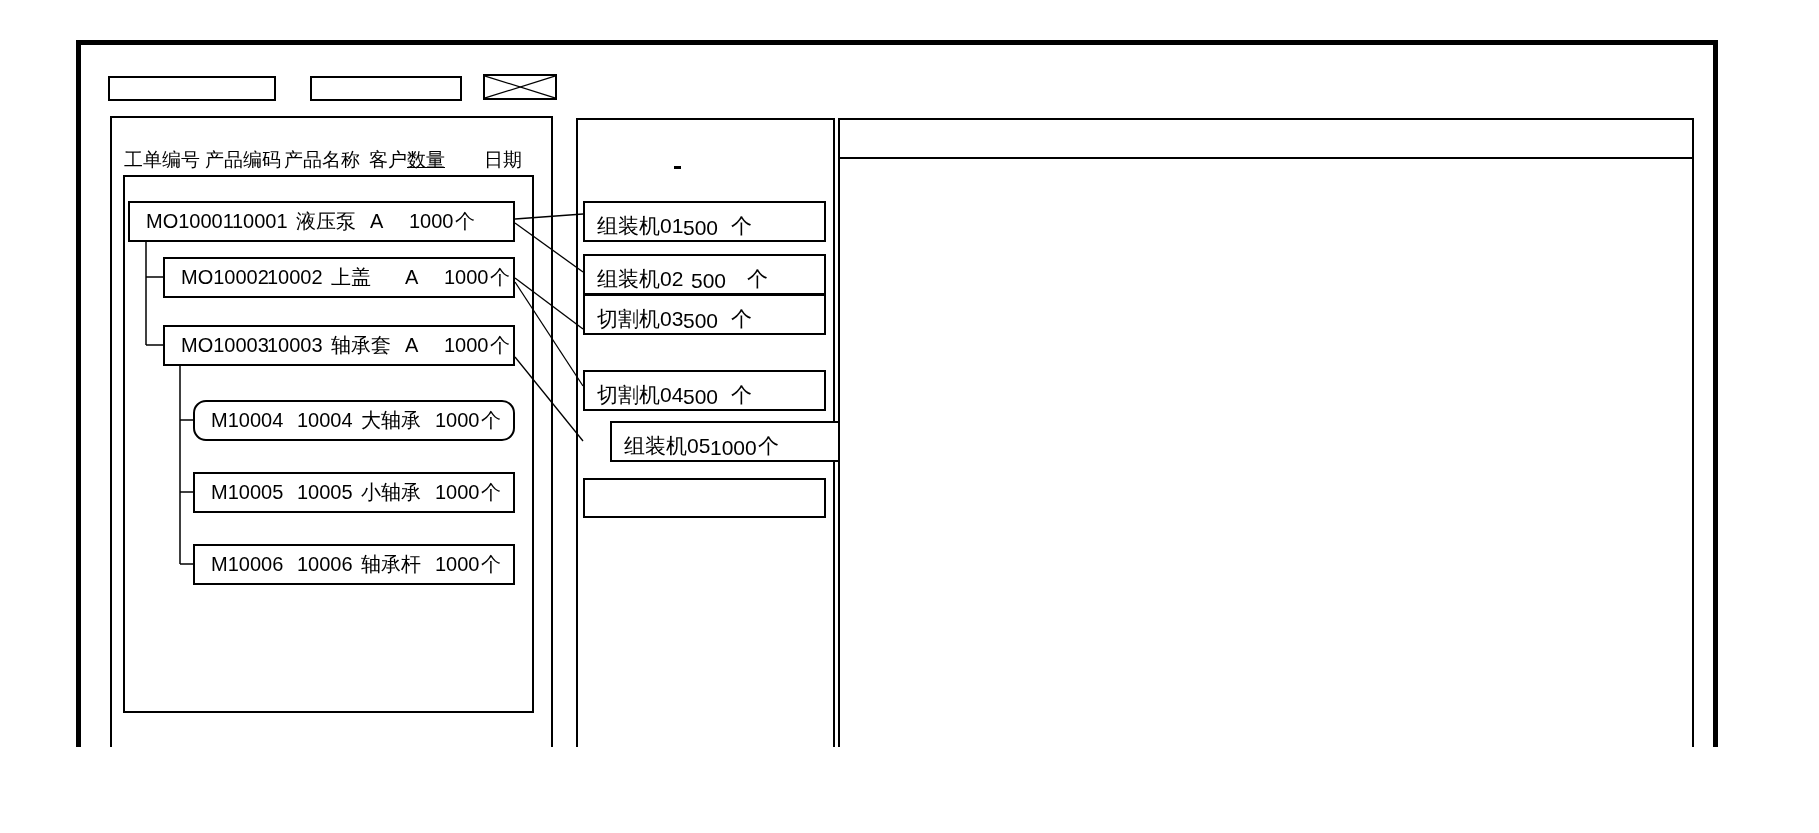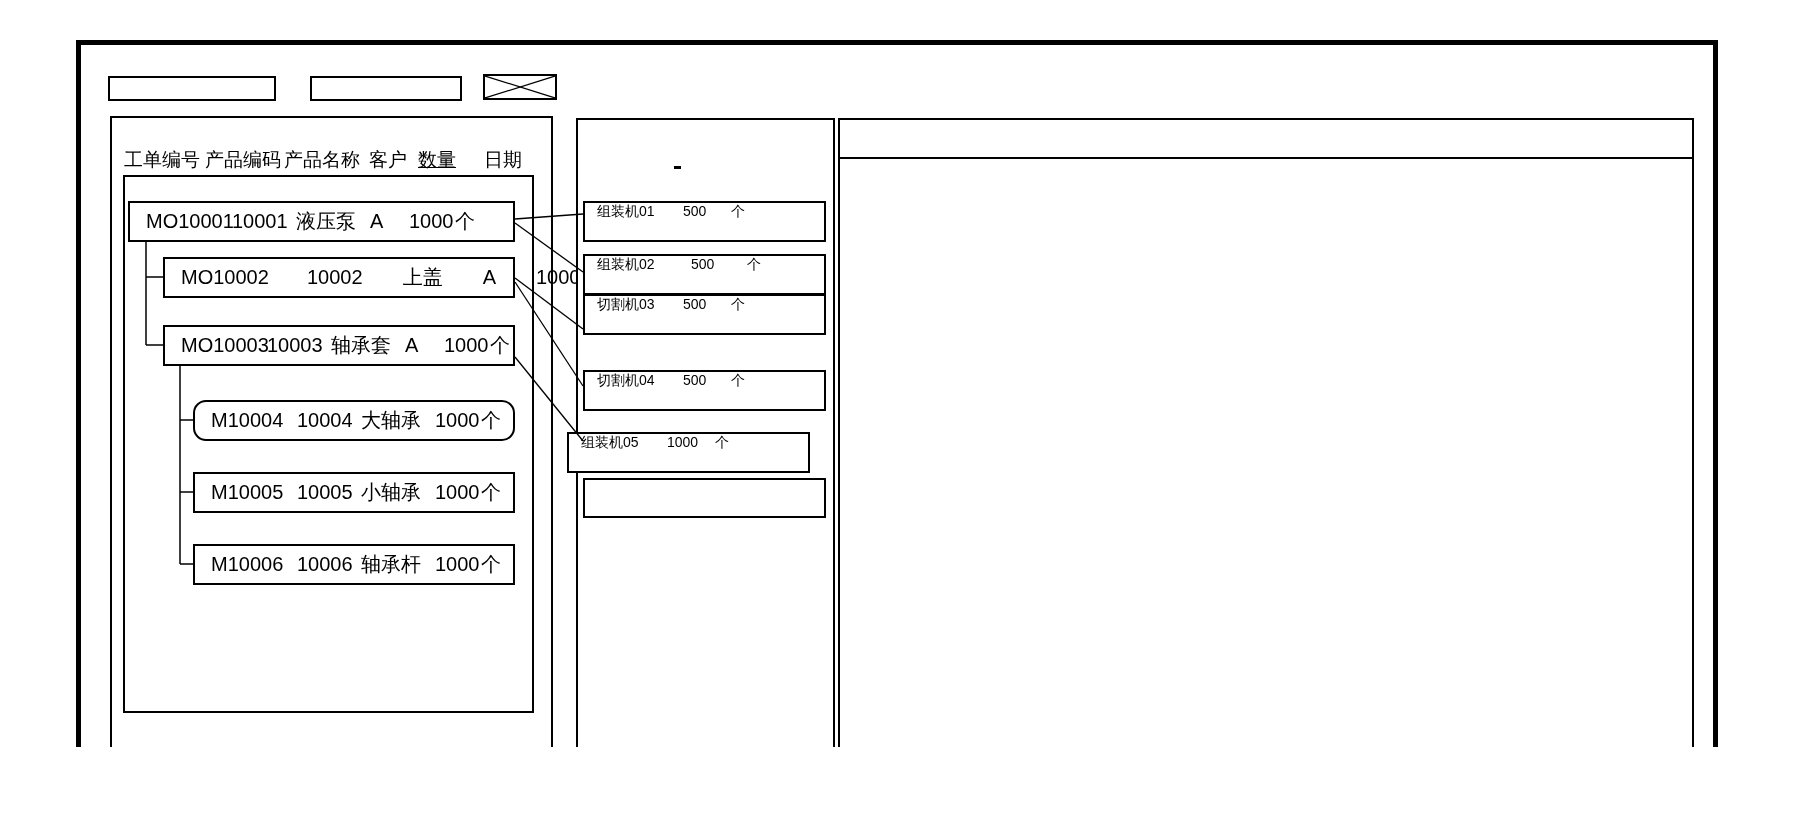--- a/index.html
+++ b/index.html
@@ -12,21 +12,21 @@
   .panel{border:2px solid #000;background:#fff;}
   .hline{background:#000;height:2px;}
   .colhead{position:absolute;top:29px;font-size:19px;white-space:nowrap;}
   .wo-row{display:flex;align-items:center;padding-left:16px;font-size:20px;white-space:nowrap;}
   .wo-id{width:86px;}
   .wo-code{width:64px;}
   .wo-name{width:74px;}
   .wo-cust{width:39px;}
   .wo-cust:empty{width:0;}
   .wo-qty{width:46px;}
-  .m-row{display:flex;align-items:flex-start;padding-left:12px;font-size:14px;white-space:nowrap;}
+  .m-row{display:flex;align-items:flex-end;padding-left:12px;font-size:21px;white-space:nowrap;}
   .m-name{width:86px;}
   .m-qty{width:48px;}
   svg.overlay{position:absolute;left:0;top:0;width:1819px;height:833px;pointer-events:none;}
   svg line{stroke:#000;}
   .dot-mark{position:absolute;width:7px;height:3px;background:#000;}
 </style>
 </head>
 <body>
 
 <div class="canvas">
@@ -40,36 +40,36 @@
       <line x1="0" y1="0" x2="74" y2="26" stroke-width="1.4"></line>
       <line x1="0" y1="26" x2="74" y2="0" stroke-width="1.4"></line>
     </svg>
   </div>
 
   <div class="abs panel" style="left:110px;top:116px;width:443px;height:637px;">
     <span class="colhead" style="left:12px;">工单编号</span>
     <span class="colhead" style="left:93px;">产品编码</span>
     <span class="colhead" style="left:172px;">产品名称</span>
     <span class="colhead" style="left:257px;">客户</span>
-    <span class="colhead" style="left:306px;text-decoration:underline;">数量</span>
+    <span class="colhead" style="left:295px;text-decoration:underline;">数量</span>
     <span class="colhead" style="left:372px;">日期</span>
   </div>
 
   <div class="abs box2" style="left:123px;top:175px;width:411px;height:538px;"></div>
 
   <div class="abs box2 wo-row" style="left:128px;top:201px;width:387px;height:41px;">
     <span class="wo-id">MO10001</span>
     <span class="wo-code">10001</span>
     <span class="wo-name">液压泵</span>
     <span class="wo-cust">A</span>
     <span class="wo-qty">1000</span>
     <span class="wo-unit">个</span>
   </div>
 
-  <div class="abs box2 wo-row" style="left:163px;top:257px;width:352px;height:41px;gap:40px;">
+  <div class="abs box2 wo-row" style="left:163px;top:257px;width:352px;height:41px;">
     <span class="wo-id">MO10002</span>
     <span class="wo-code">10002</span>
     <span class="wo-name">上盖</span>
     <span class="wo-cust">A</span>
     <span class="wo-qty">1000</span>
     <span class="wo-unit">个</span>
   </div>
 
   <div class="abs box2 wo-row" style="left:163px;top:325px;width:352px;height:41px;">
     <span class="wo-id">MO10003</span>
@@ -123,21 +123,21 @@
   <div class="abs box2 m-row" style="left:583px;top:294px;width:243px;height:41px;">
     <span class="m-name">切割机03</span>
     <span class="m-qty">500</span>
     <span class="m-unit">个</span>
   </div>
   <div class="abs box2 m-row" style="left:583px;top:370px;width:243px;height:41px;">
     <span class="m-name">切割机04</span>
     <span class="m-qty">500</span>
     <span class="m-unit">个</span>
   </div>
-  <div class="abs box2 m-row" style="left:567px;top:421px;width:243px;height:41px;margin-top:11px;">
+  <div class="abs box2 m-row" style="left:610px;top:421px;width:243px;height:41px;">
     <span class="m-name">组装机05</span>
     <span class="m-qty">1000</span>
     <span class="m-unit">个</span>
   </div>
   <div class="abs box2 m-row" style="left:583px;top:478px;width:243px;height:40px;">
     <span class="m-name"></span>
     <span class="m-qty"></span>
     <span class="m-unit"></span>
   </div>
 

